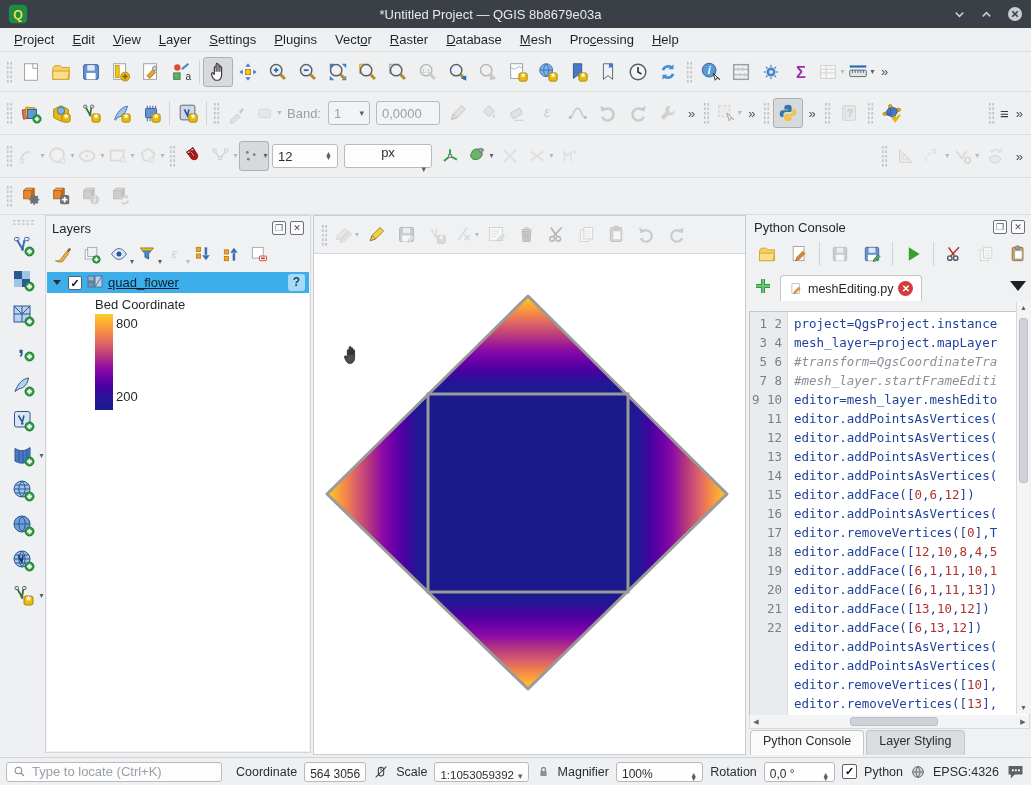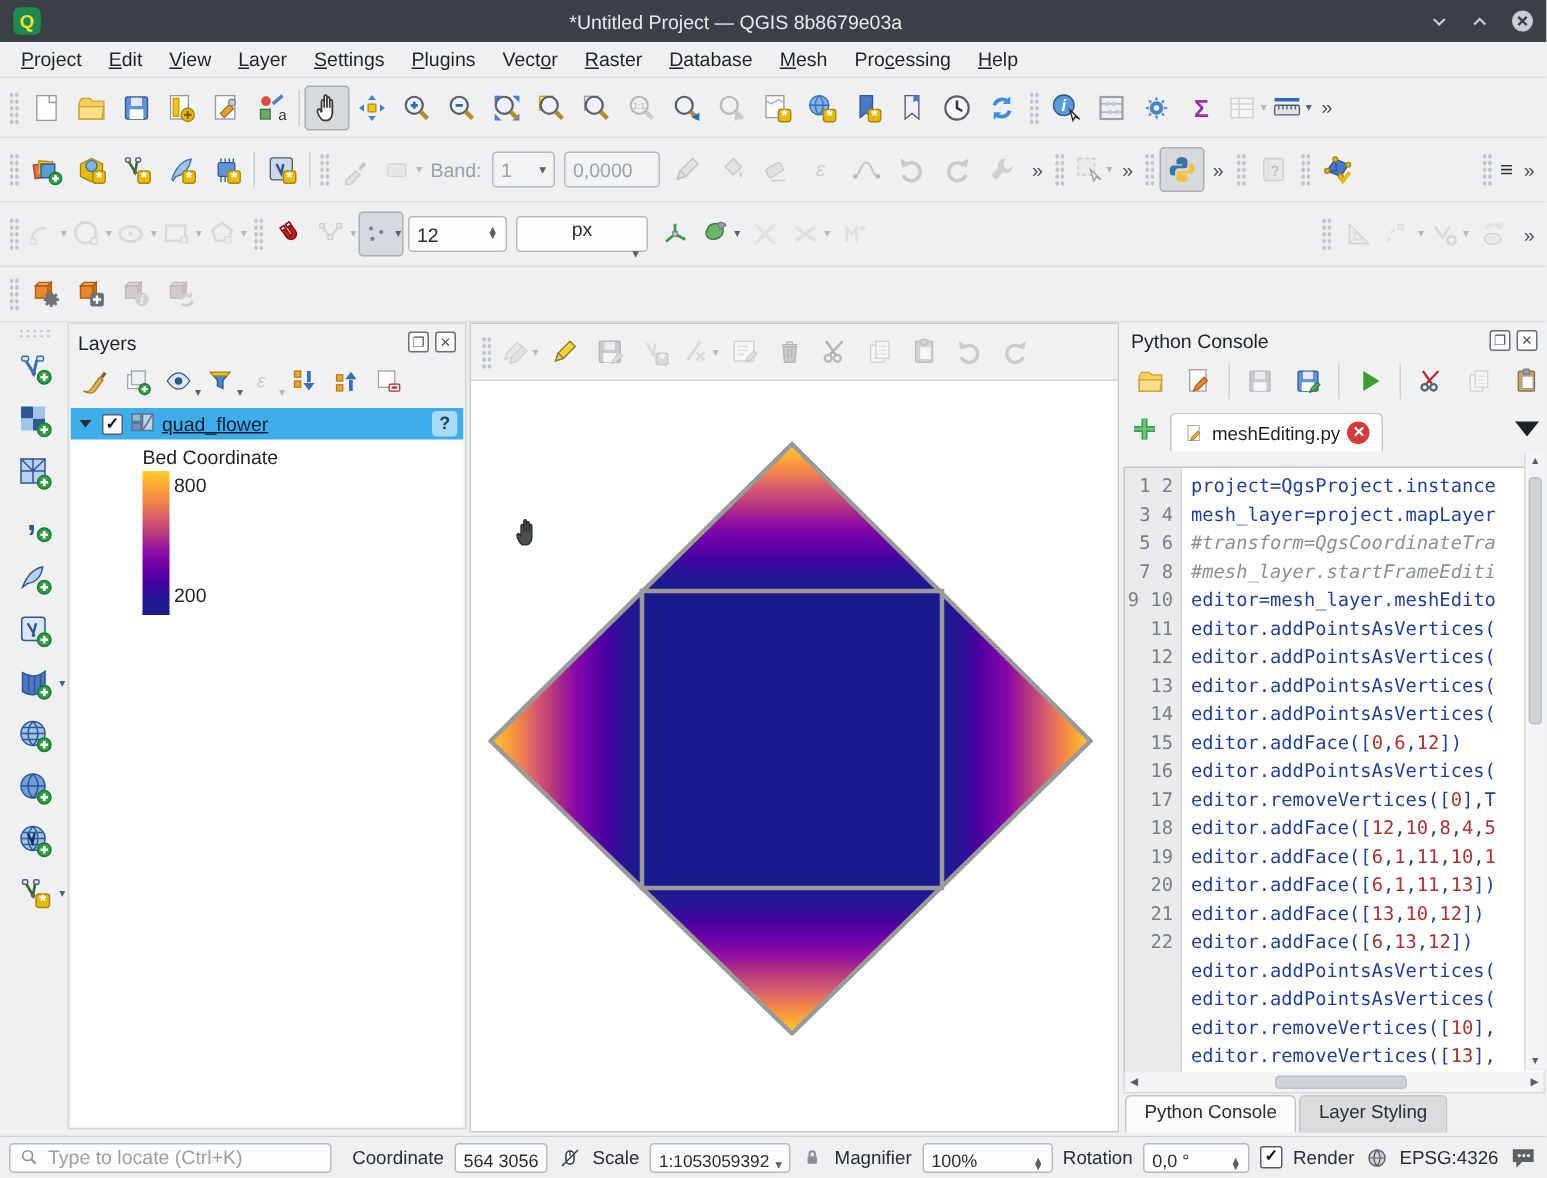--- a/index.html
+++ b/index.html
@@ -1419,21 +1419,21 @@
       </div>
     <span class="sb-label">Rotation</span>
     <div class="sb-box" style="width:72px">
         <span>0,0 °</span>
         <span class="arrows">
           <span>▲</span>
           <span>▼</span>
         </span>
       </div>
     <span class="sb-check">✓</span>
-    <span class="sb-label">Render</span>
+    <span class="sb-label">Python</span>
     <span class="sb-ico">
         <svg width="16" height="16" viewBox="0 0 24 24">
           <circle cx="12" cy="12" r="8" fill="#cfd3d7" stroke="#5a6066" stroke-width="1.4"></circle>
           <path d="M4 12h16M12 4a12 12 0 0 1 0 16M12 4a12 12 0 0 0 0 16" fill="none" stroke="#5a6066" stroke-width="1.2"></path>
         </svg>
       </span>
     <span class="sb-label">EPSG:4326</span>
     <span class="sb-ico">
         <svg width="19" height="17" viewBox="0 0 24 22">
           <path d="M3 4h18v11H11l-5 5v-5H3z" fill="#5a6066"></path>

